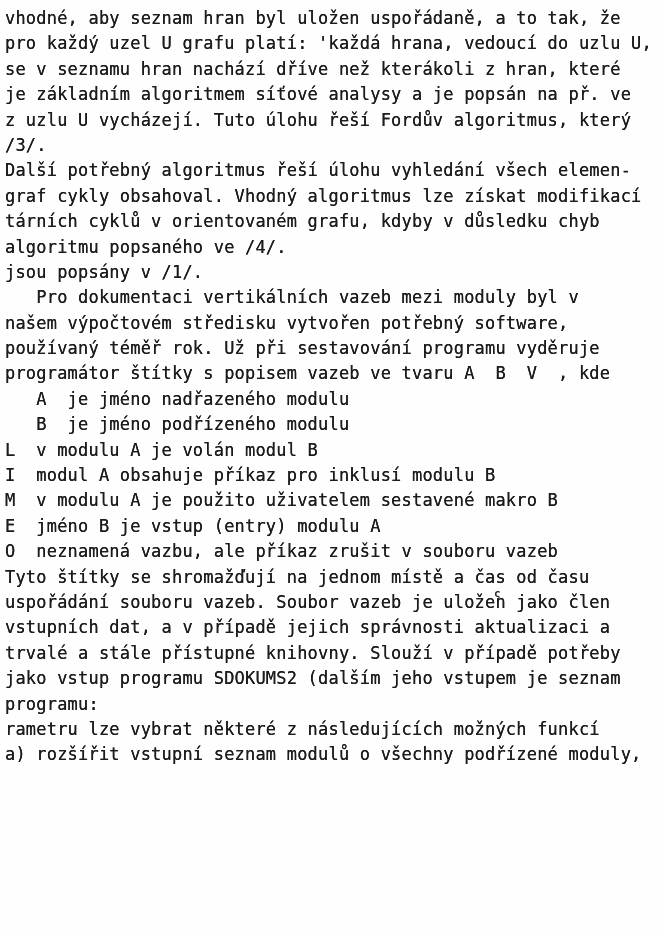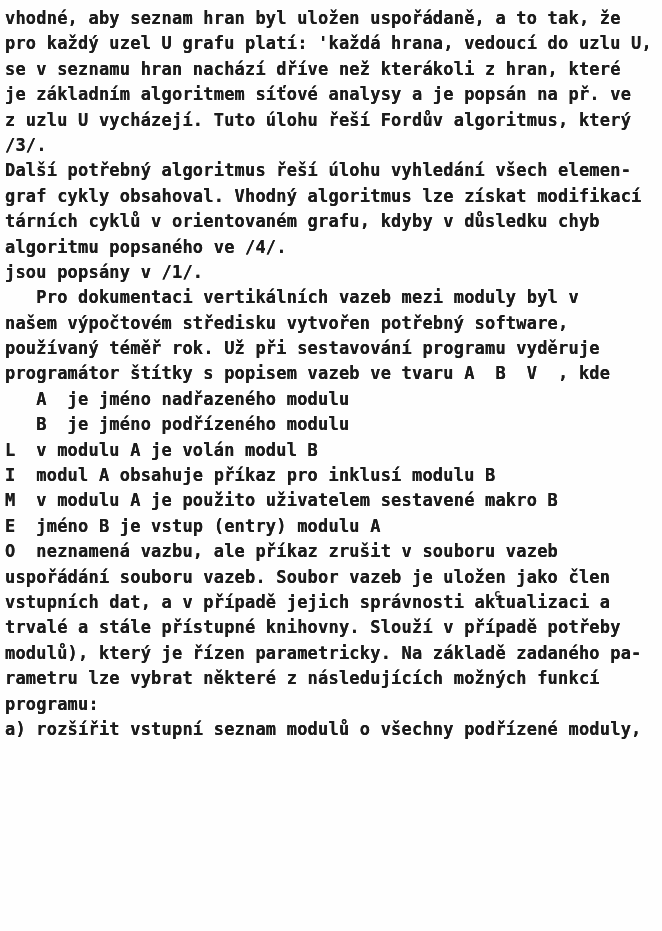--- a/index.html
+++ b/index.html
@@ -16,21 +16,21 @@
   .page {
     position: absolute;
     inset: 0;
     background: #fefefe;
     padding: 6px 0 0 5px;
     box-sizing: border-box;
   }
   .ln {
     white-space: pre;
     font-family: "DejaVu Sans Mono", monospace;
-    font-weight: bold;
+    font-weight: normal;
     font-size: 17px;
     line-height: 25.4px;
     height: 25.4px;
     color: #1c1c1c;
     letter-spacing: 0.2px;
     text-shadow: 0 0 0.5px #1c1c1c;
   }
   .stray {
     position: absolute;
     left: 494px;
@@ -60,21 +60,22 @@
   <div class="ln">našem výpočtovém středisku vytvořen potřebný software,</div>
   <div class="ln">používaný téměř rok. Už při sestavování programu vyděruje</div>
   <div class="ln">programátor štítky s popisem vazeb ve tvaru A  B  V  , kde</div>
   <div class="ln">   A  je jméno nadřazeného modulu</div>
   <div class="ln">   B  je jméno podřízeného modulu</div>
   <div class="ln">L  v modulu A je volán modul B</div>
   <div class="ln">I  modul A obsahuje příkaz pro inklusí modulu B</div>
   <div class="ln">M  v modulu A je použito uživatelem sestavené makro B</div>
   <div class="ln">E  jméno B je vstup (entry) modulu A</div>
   <div class="ln">O  neznamená vazbu, ale příkaz zrušit v souboru vazeb</div>
+  <div class="ln">Tyto štítky se shromažďují na jednom místě a čas od času</div>
   <div class="ln">uspořádání souboru vazeb. Soubor vazeb je uložen jako člen</div>
   <div class="ln">vstupních dat, a v případě jejich správnosti aktualizaci a</div>
   <div class="ln">trvalé a stále přístupné knihovny. Slouží v případě potřeby</div>
-  <div class="ln">modulů), který je řízen parametricky. Na základě zadaného pa-</div>
+  <div class="ln">jako vstup programu SDOKUMS2 (dalším jeho vstupem je seznam</div>
+  <div class="ln">programu:</div>
   <div class="ln">rametru lze vybrat některé z následujících možných funkcí</div>
-  <div class="ln">programu:</div>
   <div class="ln">a) rozšířit vstupní seznam modulů o všechny podřízené moduly,</div>
   <span class="stray">ς</span>
 </div>
 
 </body></html>

